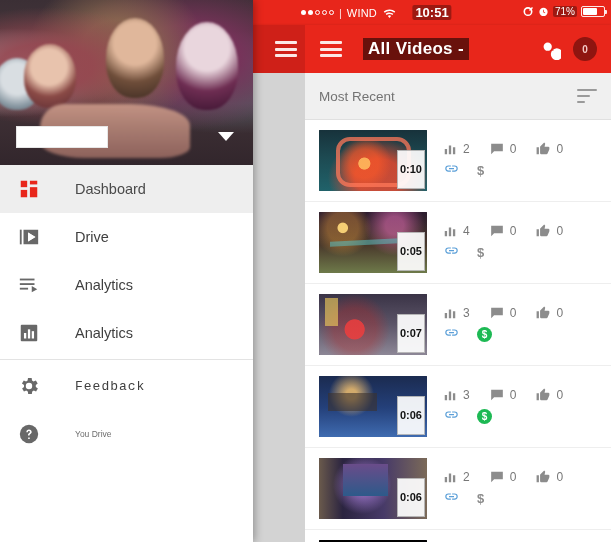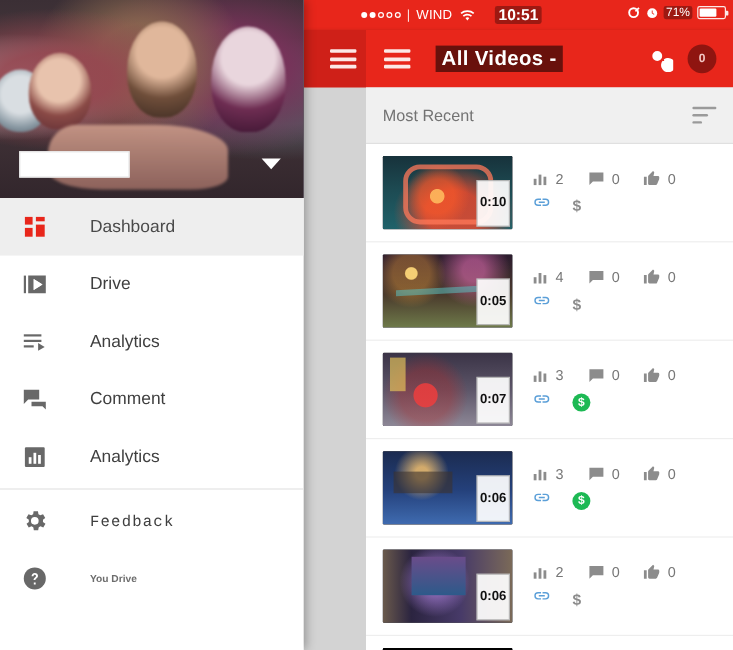--- a/index.html
+++ b/index.html
@@ -173,21 +173,21 @@
 
   .menu { padding:0; }
   .mitem { display:flex; align-items:center; height:48px; padding-left:14px; }
   .mitem.active { background:#eeeeee; }
   .mic { width:30px; display:flex; align-items:center; justify-content:center; }
   .mic svg { width:22px; height:22px; fill:#686868; }
   .mic.red svg { fill:#e8261b; }
   .mlabel { margin-left:31px; font-size:14.5px; color:#3f3f3f; }
   .mitem.active .mlabel { color:#4a4a4a; }
   .divider { height:1px; background:#e3e3e3; margin:2px 0; }
-  .mlabel.tiny { font-size:8.5px; color:#6d6d6d;font-weight:bold; }
+  .mlabel.tiny { font-size:8.5px; color:#6d6d6d; }
   .mlabel.mono { font-family:"Liberation Mono", monospace; letter-spacing:1px; font-size:13px; }
 </style>
 </head>
 <body>
 
 <div id="app">
 
   <div class="app-pane">
 
     <div class="statusbar">
@@ -518,29 +518,20 @@
           <svg viewBox="0 0 24 24">
               <rect x="2" y="5" width="16" height="2"></rect>
               <rect x="2" y="10" width="16" height="2"></rect>
               <rect x="2" y="15" width="9" height="2"></rect>
               <path d="M15 13l6 3.5-6 3.5z"></path>
             </svg>
         </span>
         <span class="mlabel">Analytics</span>
       </div>
 
-      <div class="mitem">
-        <span class="mic">
-          <svg viewBox="0 0 24 24">
-              <path d="M2 3h14v9H6l-4 4z"></path>
-              <path d="M9 14h13v7l-3-3H9z"></path>
-            </svg>
-        </span>
-        <span class="mlabel">Comment</span>
-      </div>
 
       <div class="mitem">
         <span class="mic">
           <svg viewBox="0 0 24 24">
               <rect x="3" y="3" width="18" height="18" rx="1"></rect>
               <rect x="6.5" y="12" width="2.5" height="6" fill="#fff"></rect>
               <rect x="10.8" y="8" width="2.5" height="10" fill="#fff"></rect>
               <rect x="15" y="10" width="2.5" height="8" fill="#fff"></rect>
             </svg>
         </span>

